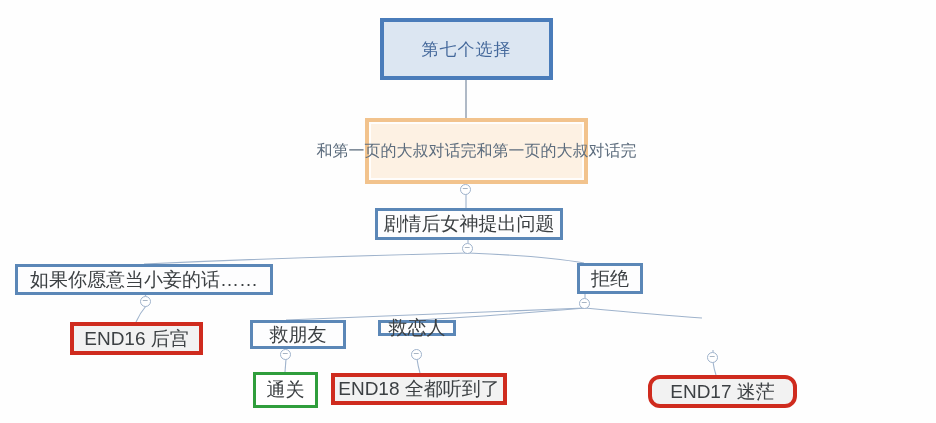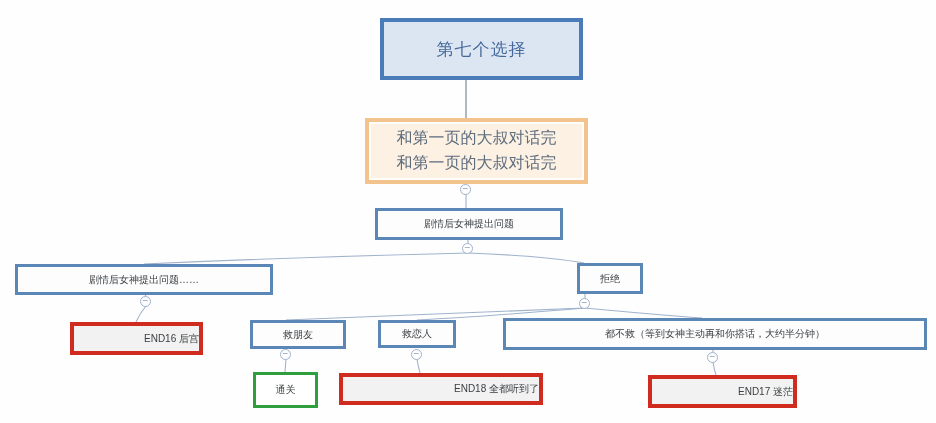--- a/index.html
+++ b/index.html
@@ -33,44 +33,43 @@
   .node {
     position: absolute;
     box-sizing: border-box;
     display: flex;
     align-items: center;
     justify-content: center;
     text-align: center;
     background: #fdfdfe;
     border: 3px solid var(--node_border_blue, #5b87b7);
     color: var(--text, #3c4043);
-    font-size: 10px;
+    font-size: 19px;
     white-space: nowrap;
     cursor: default;
   }
   .node.root {
     border: 4px solid var(--root_border, #4a7cba);
     background: var(--root_fill, #dce6f2);
     color: var(--root_text, #44689b);
     font-size: 17px;
     letter-spacing: 1px;
   }
   .node.orange {
     border: 4px solid var(--orange_border, #f2c38d);
     background: var(--orange_fill, #fdf1e3);
     box-shadow: inset 0 0 0 2px rgba(255,255,255,0.85);
     color: var(--orange_text, #5d6d7e);
     font-size: 16px;
-    flex-direction: column;
+    flex-direction: row;
     line-height: 1.55;
   }
   .node.end {
     border: 4px solid var(--red_border, #cf2b1e);
     background: var(--end_fill, #f2f2f2);
-    justify-content: flex-end;
   }
   .node.pass {
     border: 3px solid var(--green_border, #2f9e3c);
     background: #ffffff;
   }
   .toggle {
     position: absolute;
     box-sizing: border-box;
     width: 11px;
     height: 11px;
@@ -101,66 +100,63 @@
     <path d="M585,294 L585,298"></path>
     <path d="M585,308 Q420,315 286,320"></path>
     <path d="M585,308 Q480,317 417,320"></path>
     <path d="M585,308 Q660,315 702,318"></path>
     <path d="M286,359 L285,372"></path>
     <path d="M417,359 Q418,366 420,373"></path>
     <path d="M713,350 L713,352"></path>
     <path d="M713,362 Q714,369 716,375"></path>
   </svg>
 
-  <div class="node root" style="left:380px; top:18px; width:203px; height:62px;">
+  <div class="node root" style="left:380px; top:18px; width:173px; height:62px;">
     <span>第七个选择</span>
   </div>
 
   <div class="node orange" style="left:365px; top:118px; width:223px; height:66px;">
     <span>和第一页的大叔对话完</span>
     <span>和第一页的大叔对话完</span>
   </div>
 
   <div class="node" style="left:375px; top:208px; width:188px; height:32px;">
     <span>剧情后女神提出问题</span>
   </div>
 
   <div class="node" style="left:15px; top:264px; width:258px; height:31px;">
-    <span>剧情后女神提出问题……</span>
+    <span>如果你愿意当小妾的话……</span>
   </div>
 
   <div class="node" style="left:577px; top:263px; width:66px; height:31px;">
     <span>拒绝</span>
   </div>
 
   <div class="node end" style="left:70px; top:322px; width:133px; height:33px;">
     <span>END16 后宫</span>
   </div>
 
   <div class="node" style="left:250px; top:320px; width:96px; height:29px;align-items:center;">
     <span>救朋友</span>
   </div>
 
-  <div class="node" style="left:378px; top:320px; width:78px; height:28px;">
+  <div class="node" style="left:378px; top:320px; width:78px; height:16px;">
     <span>救恋人</span>
   </div>
 
-  <div class="node" style="left:503px; top:318px; width:424px; height:32px;">
-    <span>都不救（等到女神主动再和你搭话，大约半分钟）</span>
-  </div>
 
   <div class="node pass" style="left:253px; top:372px; width:65px; height:36px;font-family:Liberation Serif, serif;">
     <span>通关</span>
   </div>
 
-  <div class="node end" style="left:331px; top:373px; width:204px; height:32px;margin-left:8px;">
+  <div class="node end" style="left:331px; top:373px; width:176px; height:32px;">
     <span>END18 全都听到了</span>
   </div>
 
-  <div class="node end" style="left:648px; top:375px; width:149px; height:33px;">
+  <div class="node end" style="left:648px; top:375px; width:149px; height:33px;border-radius:12px;">
     <span>END17 迷茫</span>
   </div>
 
   <div class="toggle" style="left:460px; top:184px;">−</div>
   <div class="toggle" style="left:462px; top:243px;">−</div>
   <div class="toggle" style="left:140px; top:296px;">−</div>
   <div class="toggle" style="left:579px; top:298px;">−</div>
   <div class="toggle" style="left:280px; top:349px;">−</div>
   <div class="toggle" style="left:411px; top:349px;">−</div>
   <div class="toggle" style="left:707px; top:352px;">−</div>

